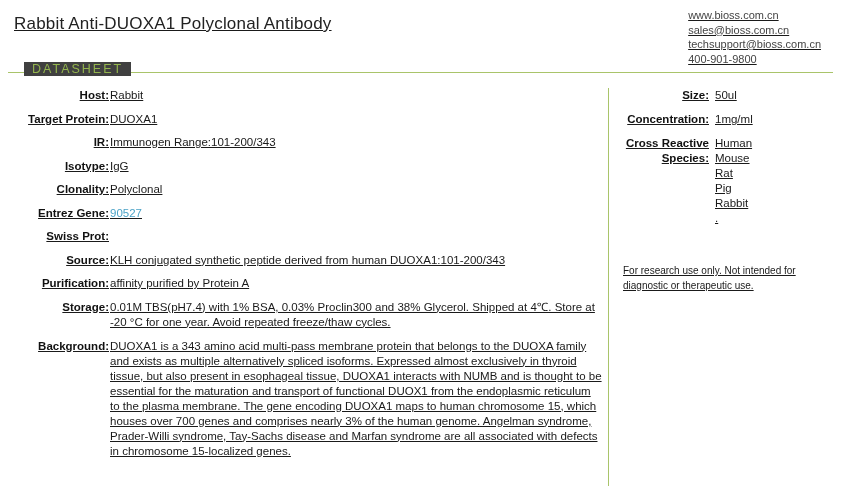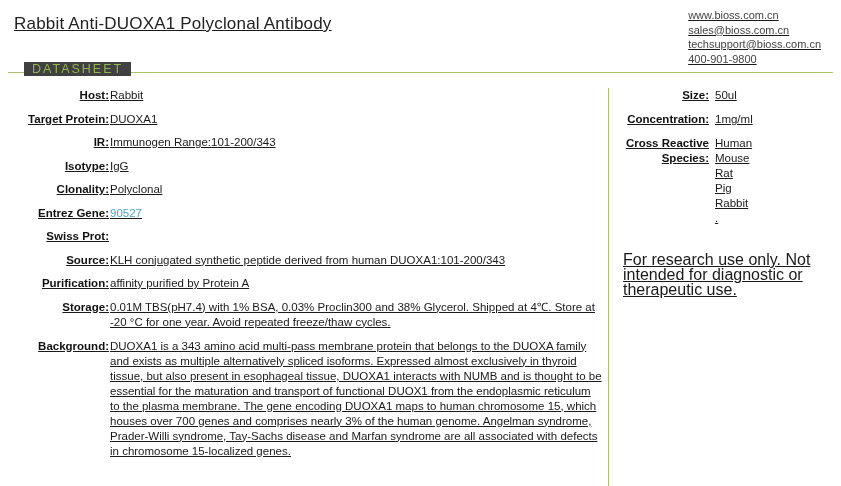--- a/index.html
+++ b/index.html
@@ -141,22 +141,22 @@
   .rrow .lbl.two {
     line-height: 15px;
   }
   .rrow .val {
     flex: 1;
   }
   .list div {
     white-space: nowrap;
   }
   .footnote {
-    margin-top: 26px;
-    font-size: 16px;
+    margin-top: 37px;
+    font-size: 10px;
     line-height: 15px;
     color: #1a1a1a;
     max-width: 205px;
   }
   .bg-text {
     font-size: 11.5px;
     line-height: 15px;
     max-width: 492px;
   }
 </style>

